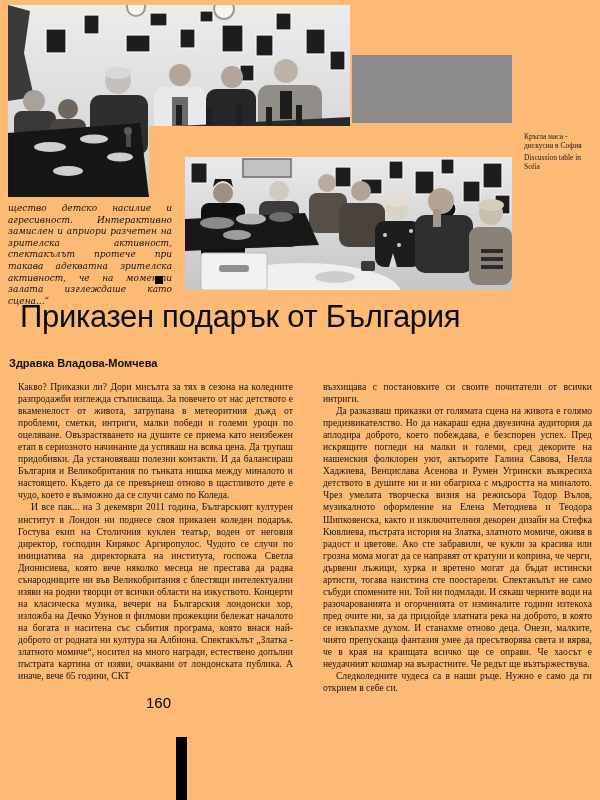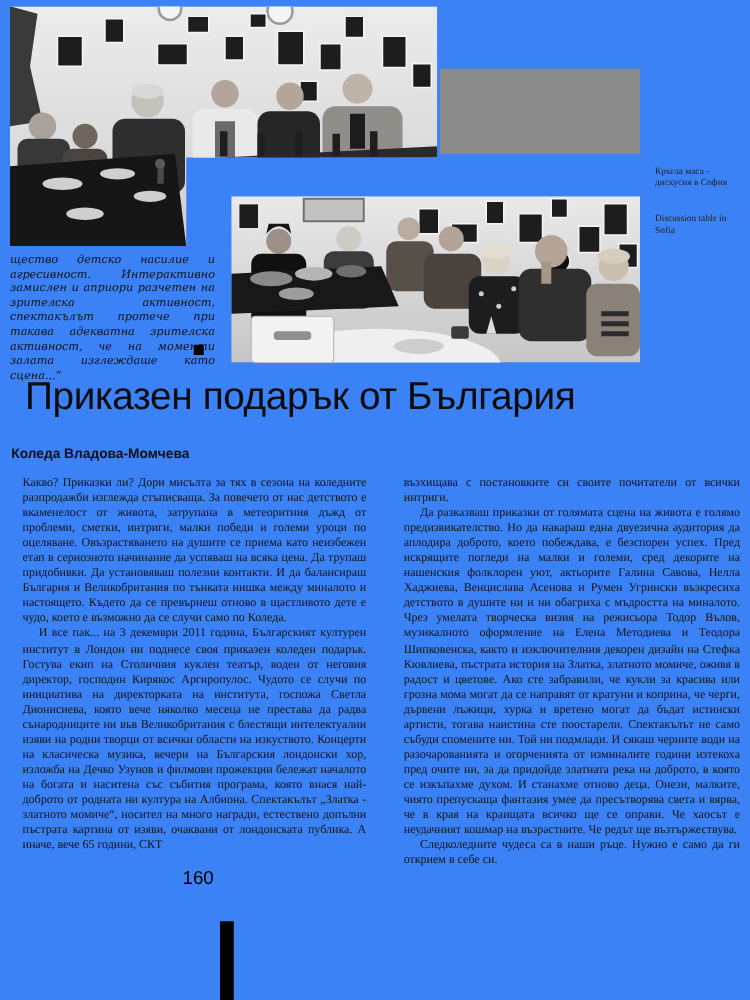--- a/index.html
+++ b/index.html
@@ -1,30 +1,30 @@
 <!DOCTYPE html>
 <html><head>
 <meta charset="utf-8">
 <style>
   html,body{margin:0;padding:0;}
   body{width:600px;height:800px;background:#ffffff;overflow:hidden;
        font-family:"Liberation Serif", serif;}
-  .page{position:relative;width:600px;height:800px;background:#3b82f6;}
+  .page{position:relative;width:600px;height:800px;background:#fdba74;}
 
   
   .photo1{position:absolute;left:8px;top:5px;width:342px;height:192px;
           clip-path:polygon(0 0,342px 0,342px 121px,141px 121px,141px 192px,0 192px);}
   .photo2{position:absolute;left:185px;top:157px;width:327px;height:133px;}
   .photo1 svg,.photo2 svg{display:block;width:100%;height:100%;}
   .graybox{position:absolute;left:352px;top:55px;width:160px;height:68px;}
 
   
   .caption{position:absolute;left:524px;top:132px;width:72px;
            font-family:"Liberation Serif", serif;font-size:7.5px;line-height:9px;color:#222;}
-  .caption .en{margin-top:20px;}
+  .caption .en{margin-top:3px;}
 
   
   .quote{position:absolute;left:8px;top:203px;width:164px;height:84px;
          font-family:"DejaVu Serif", serif;font-style:italic;
          font-size:9px;line-height:11.6px;color:#111;text-align:justify;}
   .endmark{position:absolute;left:147px;top:73px;width:8px;height:8px;background:#000;}
 
   
   .headline{position:absolute;left:8px;top:289px;width:586px;
             font-family:"Liberation Sans", sans-serif;font-weight:500;
@@ -200,21 +200,21 @@
   </div>
 
   <div class="quote">
     <span>щество детско насилие и агресивност. Интерактивно замислен и априори разчетен на зрителска активност, спектакълът протече при такава адекватна зрителска активност, че на моменти залата изглеждаше като сцена...“</span>
     <span class="endmark"></span>
   </div>
 
   <h1 class="headline" style="margin:12px;font-weight:500">
     <span>Приказен подарък от България</span>
   </h1>
-  <div class="byline">Коледа Владова-Момчева</div>
+  <div class="byline">Здравка Владова-Момчева</div>
 
   <div class="columns">
     <div class="col col-left">
       <p>Какво? Приказки ли? Дори мисълта за тях в сезона на коледните разпродажби изглежда стъписваща. За повечето от нас детството е вкаменелост от живота, затрупана в метеоритния дъжд от проблеми, сметки, интриги, малки победи и големи уроци по оцеляване. Овъзрастяването на душите се приема като неизбежен етап в сериозното начинание да успяваш на всяка цена. Да трупаш придобивки. Да установяваш полезни контакти. И да балансираш България и Великобритания по тънката нишка между миналото и настоящето. Където да се превърнеш отново в щастливото дете е чудо, което е възможно да се случи само по Коледа.</p>
       <p class="indent">И все пак... на 3 декември 2011 година, Българският културен институт в Лондон ни поднесе своя приказен коледен подарък. Гостува екип на Столичния куклен театър, воден от неговия директор, господин Кирякос Аргиропулос. Чудото се случи по инициатива на директорката на института, госпожа Светла Дионисиева, която вече няколко месеца не престава да радва сънародниците ни във Великобритания с блестящи интелектуални изяви на родни творци от всички области на изкуството. Концерти на класическа музика, вечери на Българския лондонски хор, изложба на Дечко Узунов и филмови прожекции бележат началото на богата и наситена със събития програма, която внася най-доброто от родната ни култура на Албиона. Спектакълът „Златка - златното момиче“, носител на много награди, естествено допълни пъстрата картина от изяви, очаквани от лондонската публика. А иначе, вече 65 години, СКТ</p>
     </div>
     <div class="col col-right">
       <p>възхищава с постановките си своите почитатели от всички интриги.</p>
       <p class="indent">Да разказваш приказки от голямата сцена на живота е голямо предизвикателство. Но да накараш една двуезична аудитория да аплодира доброто, което побеждава, е безспорен успех. Пред искрящите погледи на малки и големи, сред декорите на нашенския фолклорен уют, актьорите Галина Савова, Нелла Хаджиева, Венцислава Асенова и Румен Угрински възкресиха детството в душите ни и ни обагриха с мъдростта на миналото. Чрез умелата творческа визия на режисьора Тодор Вълов, музикалното оформление на Елена Методиева и Теодора Шипковенска, както и изключителния декорен дизайн на Стефка Кювлиева, пъстрата история на Златка, златното момиче, оживя в радост и цветове. Ако сте забравили, че кукли за красива или грозна мома могат да се направят от кратуни и коприна, че черги, дървени лъжици, хурка и вретено могат да бъдат истински артисти, тогава наистина сте поостарели. Спектакълът не само събуди спомените ни. Той ни подмлади. И сякаш черните води на разочарованията и огорченията от изминалите години изтекоха пред очите ни, за да придойде златната река на доброто, в която се изкъпахме духом. И станахме отново деца. Онези, малките, чиято препускаща фантазия умее да пресътворява света и вярва, че в края на краищата всичко ще се оправи. Че хаосът е неудачният кошмар на възрастните. Че редът ще възтържествува.</p>
       <p class="indent">Следколедните чудеса са в наши ръце. Нужно е само да ги открием в себе си.</p>

